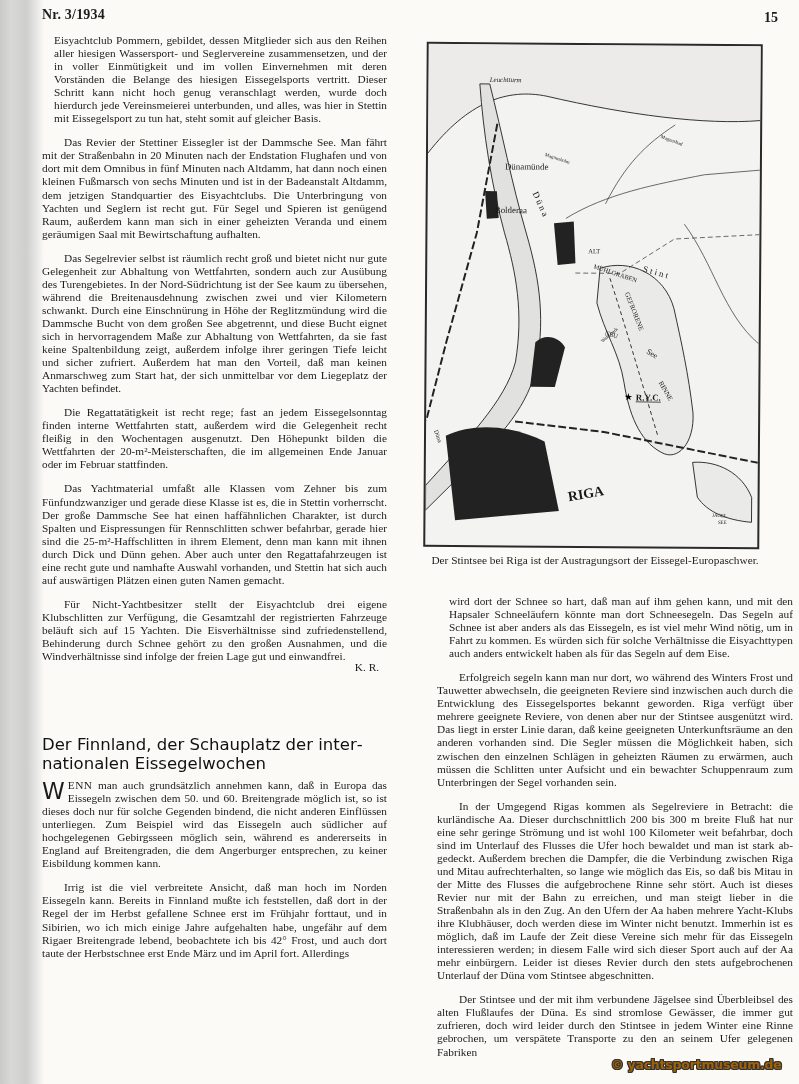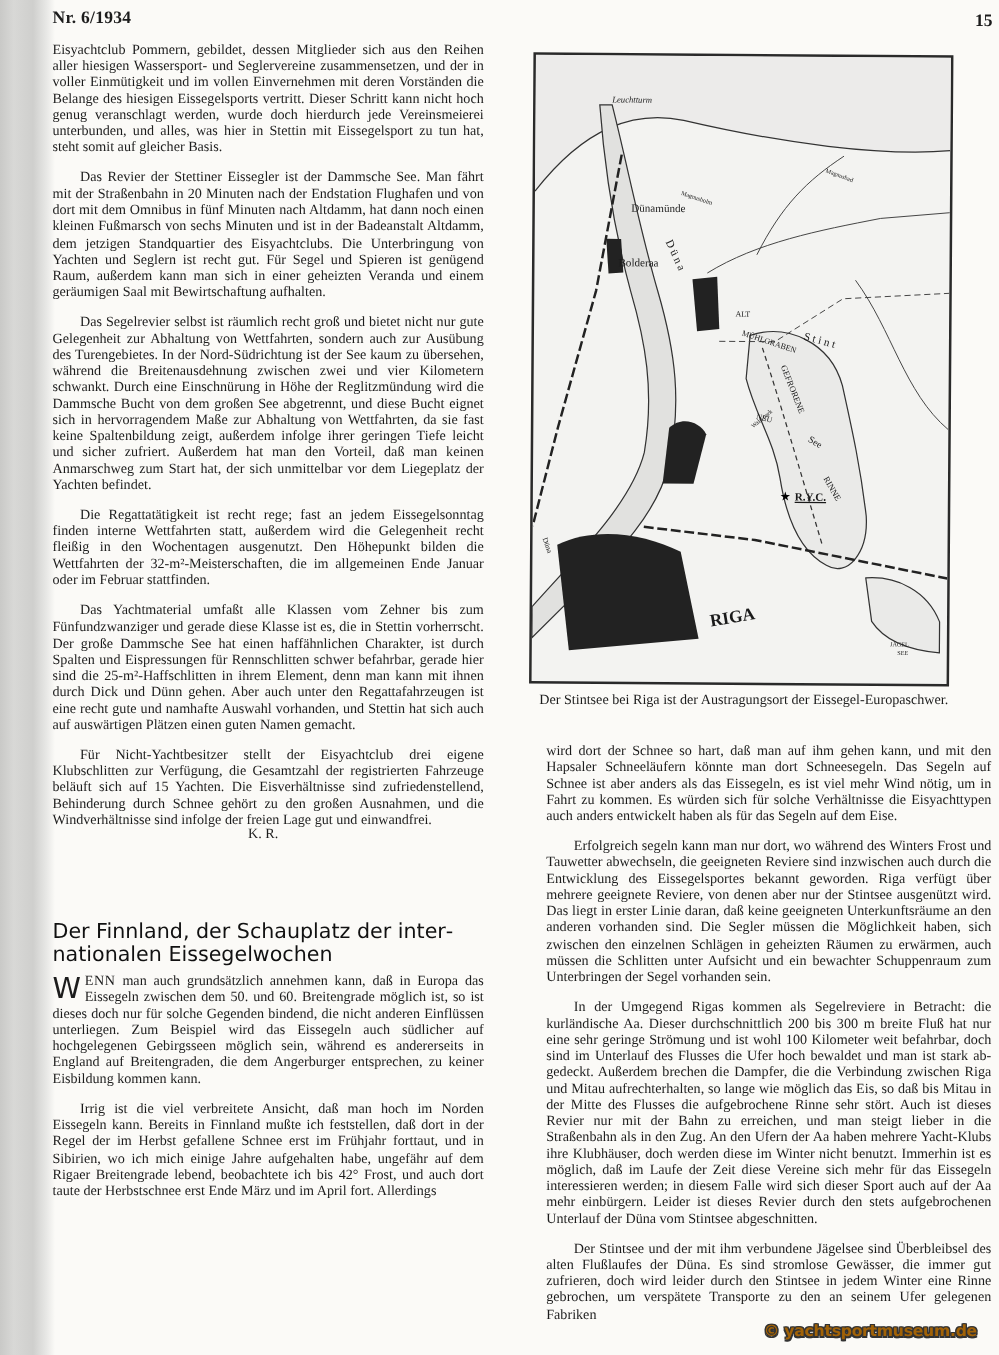--- a/index.html
+++ b/index.html
@@ -7,31 +7,31 @@
     width: 799px; height: 1084px; overflow: hidden; position: relative;
     background: #fbfaf7;
     font-family: "Liberation Serif", "DejaVu Serif", serif;
     color: #1c1c1c;
   }
   .gutter {
     position: absolute; left: 0; top: 0; width: 44px; height: 1084px;
     background: linear-gradient(to right, #c9c9c7 0%, #d8d8d6 25%, #cfcfcd 60%, #e8e8e6 85%, #fbfaf7 100%);
   }
   .issue { position: absolute; left: 42px; top: 7px; font-weight: bold; font-size: 14px; letter-spacing: 0.2px; }
-  .pageno { position: absolute; left: 780px; top: 10px; font-weight: bold; font-size: 14px; }
+  .pageno { position: absolute; left: 764px; top: 10px; font-weight: bold; font-size: 14px; }
 
   .col-left { position: absolute; left: 42px; top: 34px; width: 345px; }
   .col-right { position: absolute; left: 437px; width: 356px; }
 
   p.para {
     margin: 0 0 11px 0; font-size: 11.3px; line-height: 13.05px;
     text-align: justify; text-indent: 22px; hyphens: manual;
   }
-  p.para.noindent { text-indent: 0; }
-  .sig { text-align: center; display: block; padding-right: 8px; margin-top: -13px; font-size: 11.3px; }
+  p.para.noindent { text-indent: 0; margin-left: 12px; }
+  .sig { text-align: right; display: block; padding-right: 8px; margin-top: -13px; font-size: 11.3px; }
 
   .headline {
     font-family: "DejaVu Sans", "Liberation Sans", sans-serif;
     font-size: 16.5px; line-height: 19px; font-weight: normal;
     margin: 0 0 6px 0; color: #111;
   }
   .dropcap {
     float: left; font-family: "DejaVu Sans", "Liberation Sans", sans-serif;
     font-size: 23px; line-height: 22px; margin: 1px 3px 0 0; font-weight: normal;
   }
@@ -55,28 +55,28 @@
     font-family: "DejaVu Sans", "Liberation Sans", sans-serif; font-size: 12.5px; font-weight: bold;
     color: #a16207; letter-spacing: -0.2px;
     text-shadow: -1px -1px 0 #333, 1px -1px 0 #333, -1px 1px 0 #333, 1px 1px 0 #333, 0 1px 0 #333, 1px 0 0 #333, 0 -1px 0 #333, -1px 0 0 #333;
   }
 </style>
 </head>
 <body>
 
 <div class="gutter"></div>
 
-<div class="issue">Nr. 6/1934</div>
+<div class="issue">Nr. 3/1934</div>
 <div class="pageno">15</div>
 
 <div class="col-left">
   <p class="para noindent">Eisyachtclub Pommern, gebildet, dessen Mitglieder sich aus den Reihen aller hiesigen Wassersport- und Seglervereine zusam­mensetzen, und der in voller Einmütigkeit und im vollen Ein­vernehmen mit deren Vorständen die Belange des hiesigen Eis­segelsports vertritt. Dieser Schritt kann nicht hoch genug ver­anschlagt werden, wurde doch hierdurch jede Vereinsmeierei unterbunden, und alles, was hier in Stettin mit Eissegelsport zu tun hat, steht somit auf gleicher Basis.</p>
   <p class="para">Das Revier der Stettiner Eissegler ist der Dammsche See. Man fährt mit der Straßenbahn in 20 Minuten nach der End­station Flughafen und von dort mit dem Omnibus in fünf Minuten nach Altdamm, hat dann noch einen kleinen Fuß­marsch von sechs Minuten und ist in der Badeanstalt Altdamm, dem jetzigen Standquartier des Eisyachtclubs. Die Unterbrin­gung von Yachten und Seglern ist recht gut. Für Segel und Spieren ist genügend Raum, außerdem kann man sich in einer geheizten Veranda und einem geräumigen Saal mit Bewirt­schaftung aufhalten.</p>
   <p class="para">Das Segelrevier selbst ist räumlich recht groß und bietet nicht nur gute Gelegenheit zur Abhaltung von Wettfahrten, sondern auch zur Ausübung des Turengebietes. In der Nord-Süd­richtung ist der See kaum zu übersehen, während die Breiten­ausdehnung zwischen zwei und vier Kilometern schwankt. Durch eine Einschnürung in Höhe der Reglitzmündung wird die Damm­sche Bucht von dem großen See abgetrennt, und diese Bucht eignet sich in hervorragendem Maße zur Abhaltung von Wett­fahrten, da sie fast keine Spaltenbildung zeigt, außerdem in­folge ihrer geringen Tiefe leicht und sicher zufriert. Außerdem hat man den Vorteil, daß man keinen Anmarschweg zum Start hat, der sich unmittelbar vor dem Liegeplatz der Yachten befindet.</p>
-  <p class="para">Die Regattatätigkeit ist recht rege; fast an jedem Eissegel­sonntag finden interne Wettfahrten statt, außerdem wird die Gelegenheit recht fleißig in den Wochentagen ausgenutzt. Den Höhepunkt bilden die Wettfahrten der 32-m²-Meisterschaften, die im allgemeinen Ende Januar oder im Februar stattfinden.</p>
+  <p class="para">Die Regattatätigkeit ist recht rege; fast an jedem Eissegel­sonntag finden interne Wettfahrten statt, außerdem wird die Gelegenheit recht fleißig in den Wochentagen ausgenutzt. Den Höhepunkt bilden die Wettfahrten der 20-m²-Meisterschaften, die im allgemeinen Ende Januar oder im Februar stattfinden.</p>
   <p class="para">Das Yachtmaterial umfaßt alle Klassen vom Zehner bis zum Fünfundzwanziger und gerade diese Klasse ist es, die in Stettin vorherrscht. Der große Dammsche See hat einen haff­ähnlichen Charakter, ist durch Spalten und Eispressungen für Rennschlitten schwer befahrbar, gerade hier sind die 25-m²-Haffschlitten in ihrem Element, denn man kann mit ihnen durch Dick und Dünn gehen. Aber auch unter den Regattafahr­zeugen ist eine recht gute und namhafte Auswahl vorhanden, und Stettin hat sich auch auf auswärtigen Plätzen einen guten Namen gemacht.</p>
   <p class="para">Für Nicht-Yachtbesitzer stellt der Eisyachtclub drei eigene Klubschlitten zur Verfügung, die Gesamtzahl der registrierten Fahrzeuge beläuft sich auf 15 Yachten. Die Eisverhältnisse sind zufriedenstellend, Behinderung durch Schnee gehört zu den großen Ausnahmen, und die Windverhältnisse sind infolge der freien Lage gut und einwandfrei.</p>
   <span class="sig">K. R.</span>
 
   <div style="height:62px"></div>
 
   <h2 class="headline">Der Finnland, der Schauplatz der inter­nationalen Eissegelwochen</h2>
   <p class="para lead">
     <span class="dropcap">W</span><span class="caps">ENN</span><span> man auch grundsätzlich annehmen kann, daß in Europa das Eissegeln zwischen dem 50. und 60. Breiten­grade möglich ist, so ist dieses doch nur für solche Gegenden bindend, die nicht anderen Einflüssen unterliegen. Zum Bei­spiel wird das Eissegeln auch südlicher auf hochgelegenen Ge­birgsseen möglich sein, während es andererseits in England auf Breitengraden, die dem Angerburger entsprechen, zu keiner Eisbildung kommen kann.</span>
   </p>

